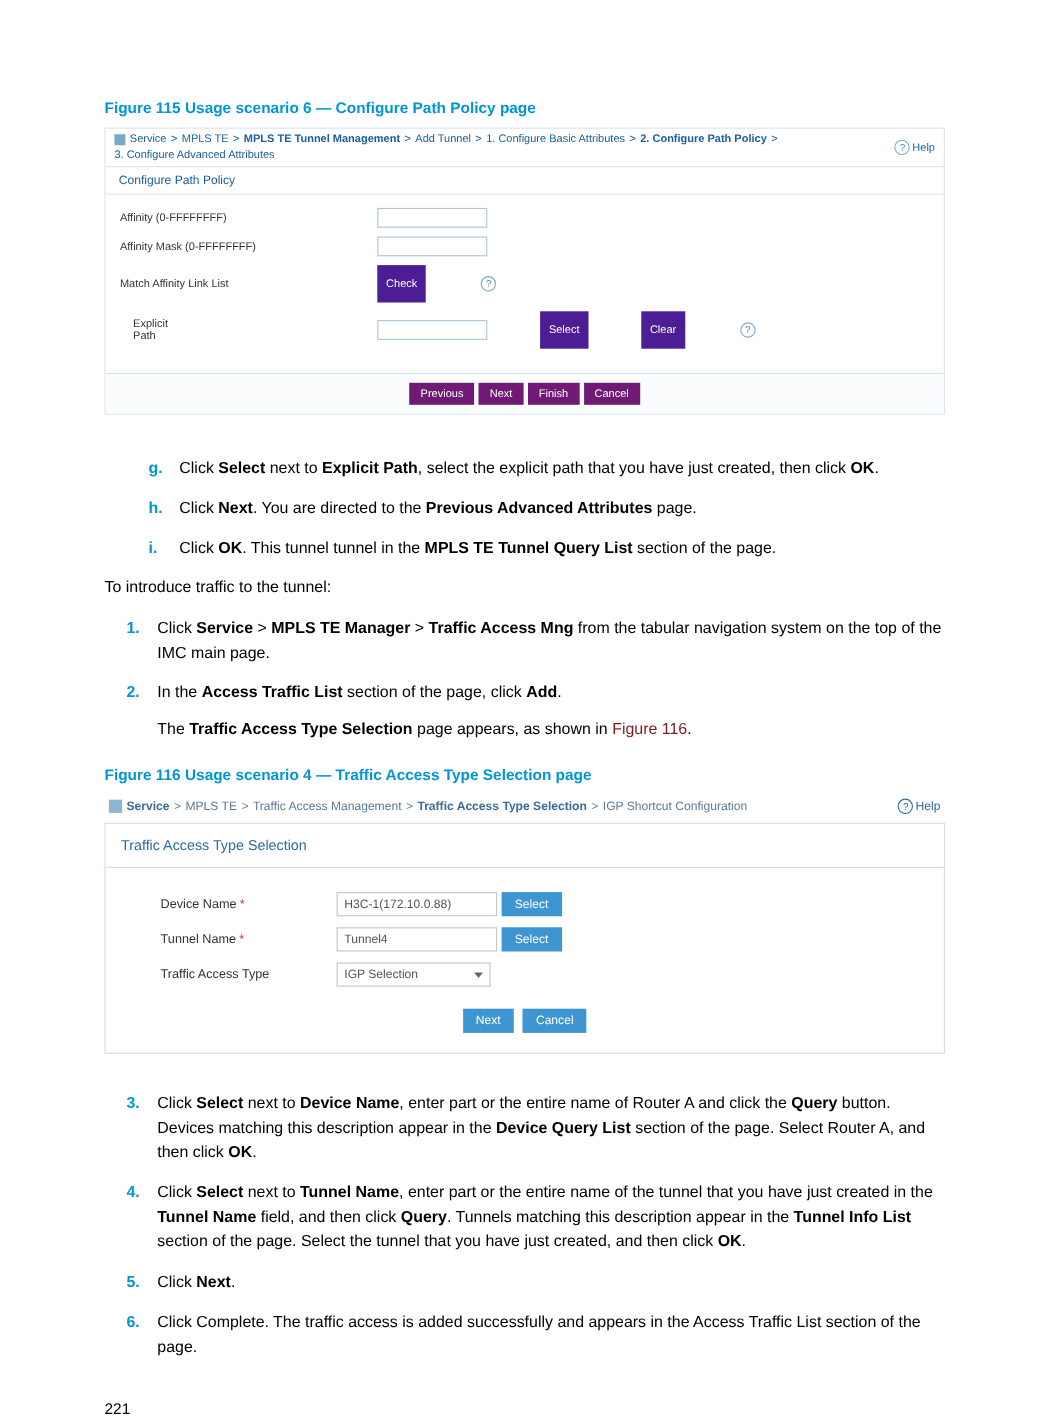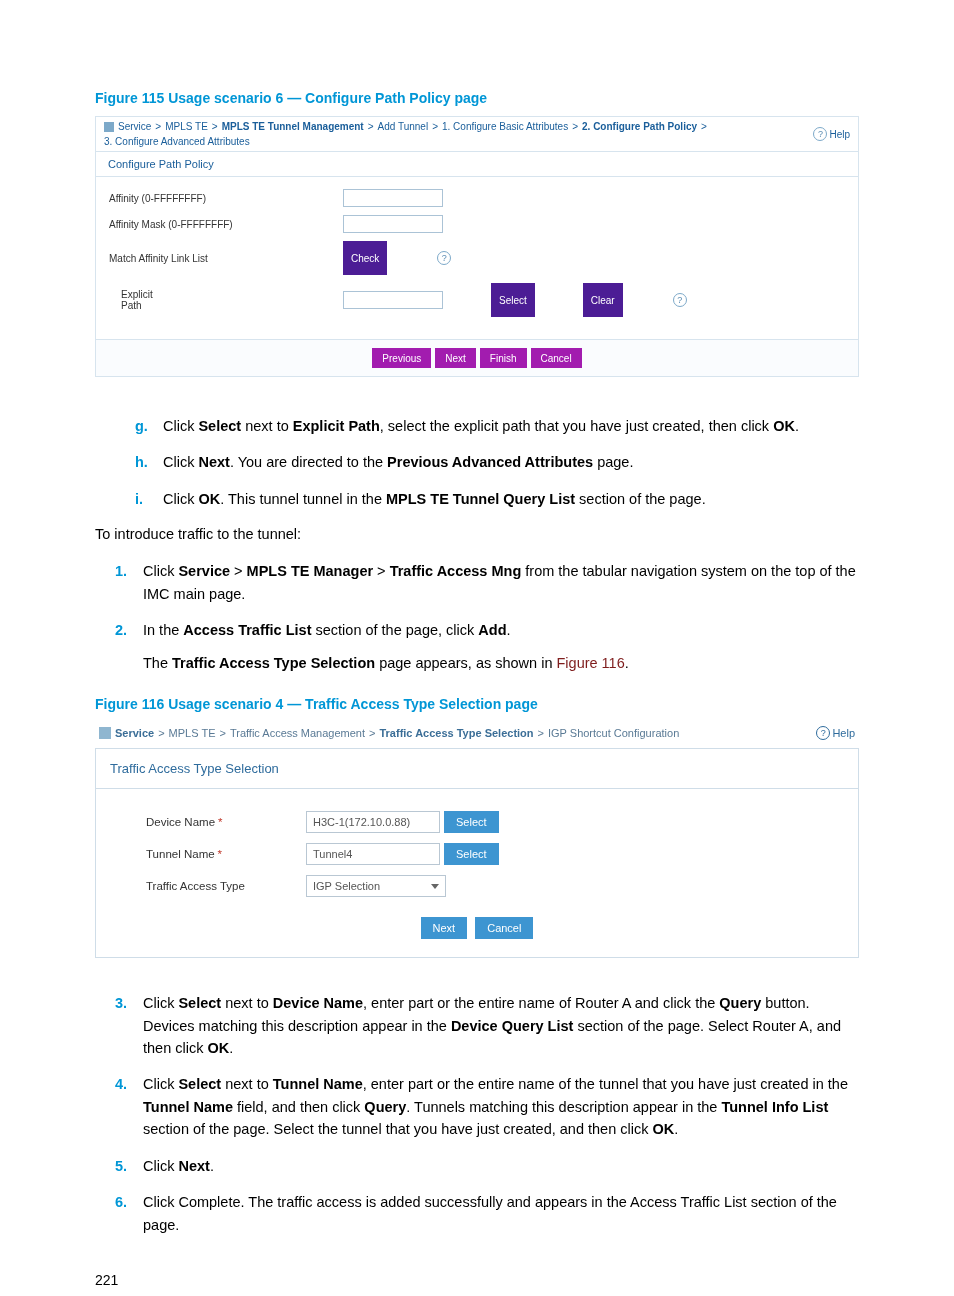--- a/index.html
+++ b/index.html
@@ -97,21 +97,21 @@
   }
   .fig115 .bottom-bar {
     border-top: 1px solid #d7e4ee;
     display: flex;
     justify-content: center;
     padding: 8px 0;
     gap: 4px;
     background: #fafcfe;
   }
   .bottom-btn {
-    background: #a21caf;
+    background: #701a75;
     color: #fff;
     border: none;
     font-size: 10px;
     height: 20px;
     padding: 0 10px;
   }
 
   
   .content { margin-top: 38px; }
   .ol-alpha, .ol-num {
@@ -180,21 +180,21 @@
     margin-bottom: 10px;
   }
   .fig116 .lab2 {
     width: 200px;
     padding-left: 40px;
     font-size: 11.5px;
     color: #333;
   }
   .fig116 .req { color: #c0392b; margin-left: 3px;}
   .fig116 .inp2 {
-    width: 134px;
+    width: 146px;
     height: 22px;
     border: 1px solid #b9c7d3;
     padding: 0 6px;
     font-size: 11px;
     color: #555;
     background: #fff;
   }
   .fig116 .sel2 {
     width: 140px;
     height: 22px;

